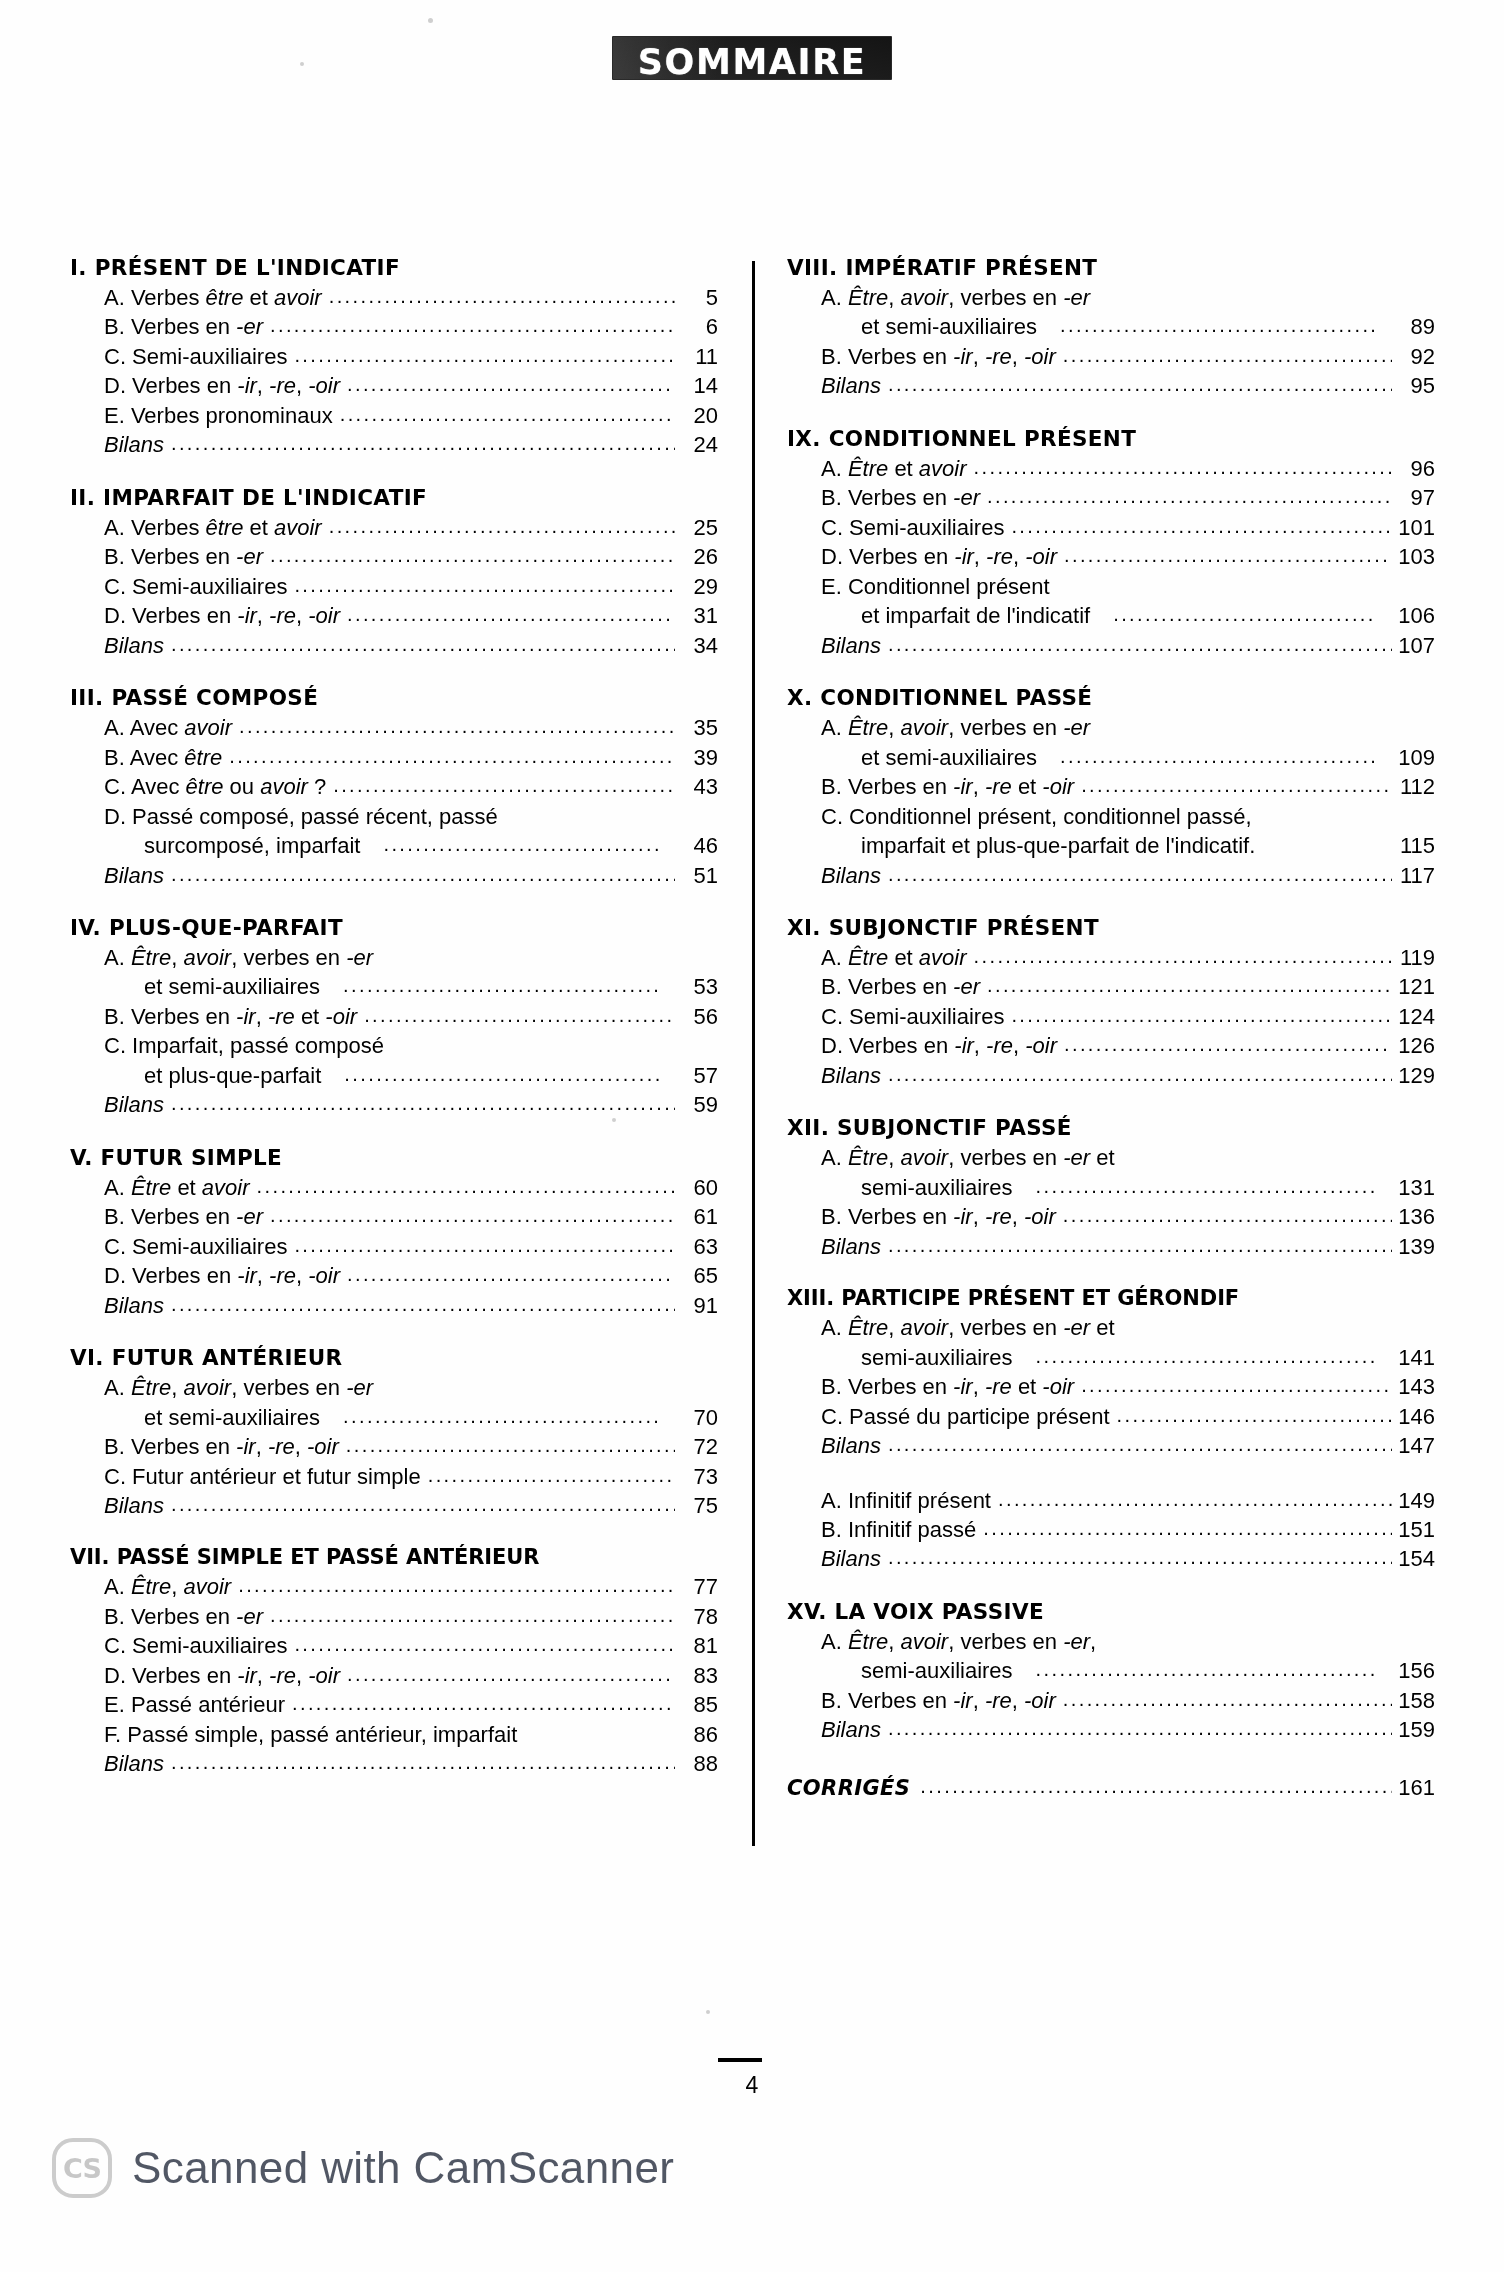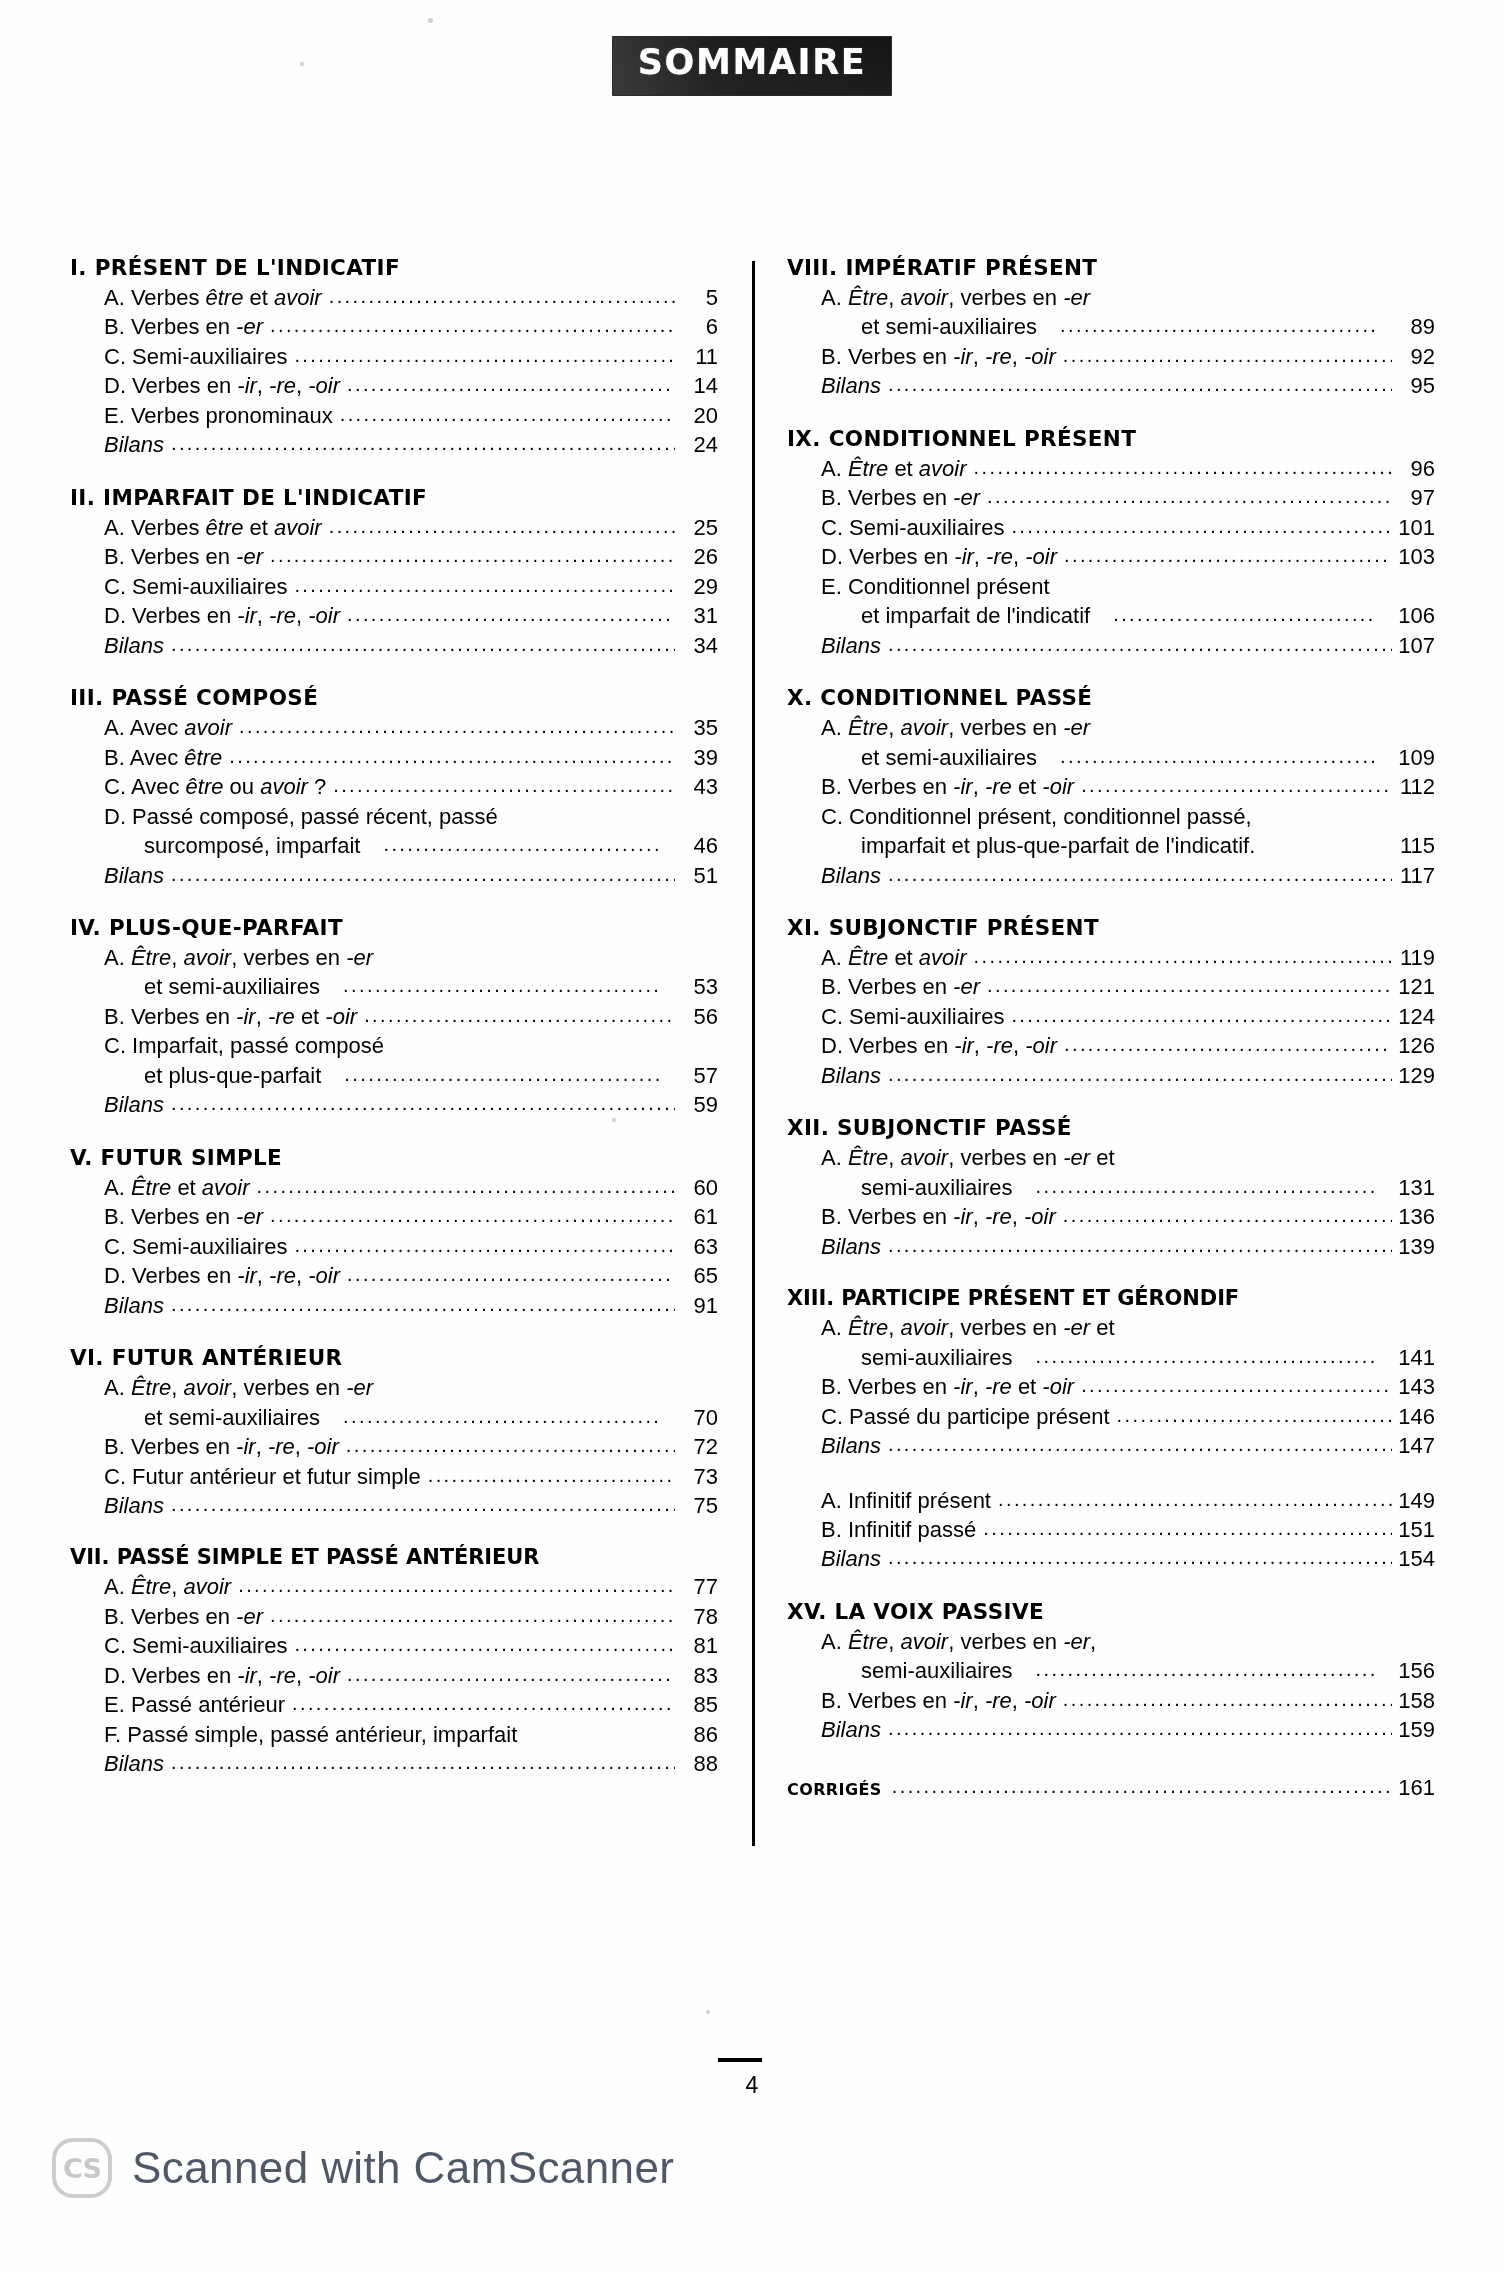--- a/index.html
+++ b/index.html
@@ -29,21 +29,21 @@
     left: 0;
     width: 100%;
     display: flex;
     justify-content: center;
   }
   .banner {
     background: #1b1b1b;
     background-image:
       linear-gradient(105deg, rgba(255,255,255,0.10) 0%, rgba(255,255,255,0) 40%),
       linear-gradient(15deg, rgba(255,255,255,0.06) 0%, rgba(0,0,0,0.25) 100%);
-    padding: 9px 26px 16px 26px;
+    padding: 9px 26px 0 26px;
     border-radius: 1px;
     box-shadow: 0 0 0 1px #2a2a2a inset;
   }
   .banner-title {
     color: #ffffff;
     font-size: 35px;
     font-weight: bold;
     letter-spacing: 1.6px;
     line-height: 1;
     font-family: "DejaVu Sans", sans-serif;
@@ -131,23 +131,24 @@
   
   .corriges {
     margin-top: 30px;
     display: flex;
     align-items: baseline;
     font-size: 22px;
     padding-left: 0;
   }
   .corriges .lbl {
     font-weight: bold;
-    font-size: 16px;
+    font-size: 21px;
     letter-spacing: 0.4px;
     font-family: "DejaVu Sans", sans-serif;
+    font-style: italic;
   }
   .corriges .leader {
     flex: 1 1 auto;
     overflow: hidden;
     white-space: nowrap;
     margin: 0 5px 0 10px;
     letter-spacing: 2.4px;
     position: relative;
     top: -2px;
     font-size: 20px;

